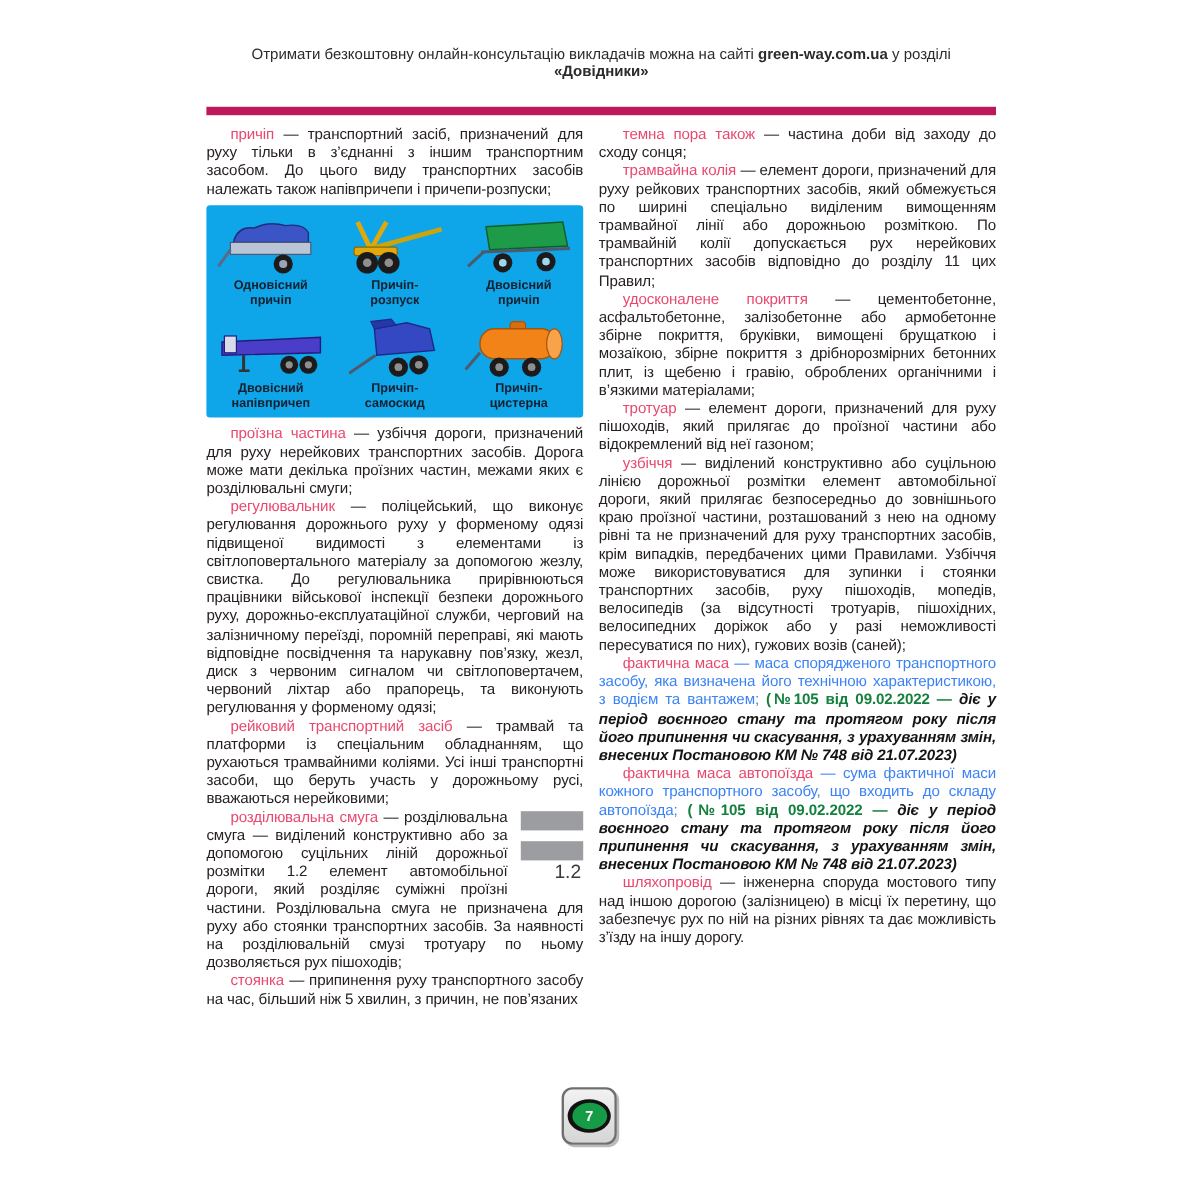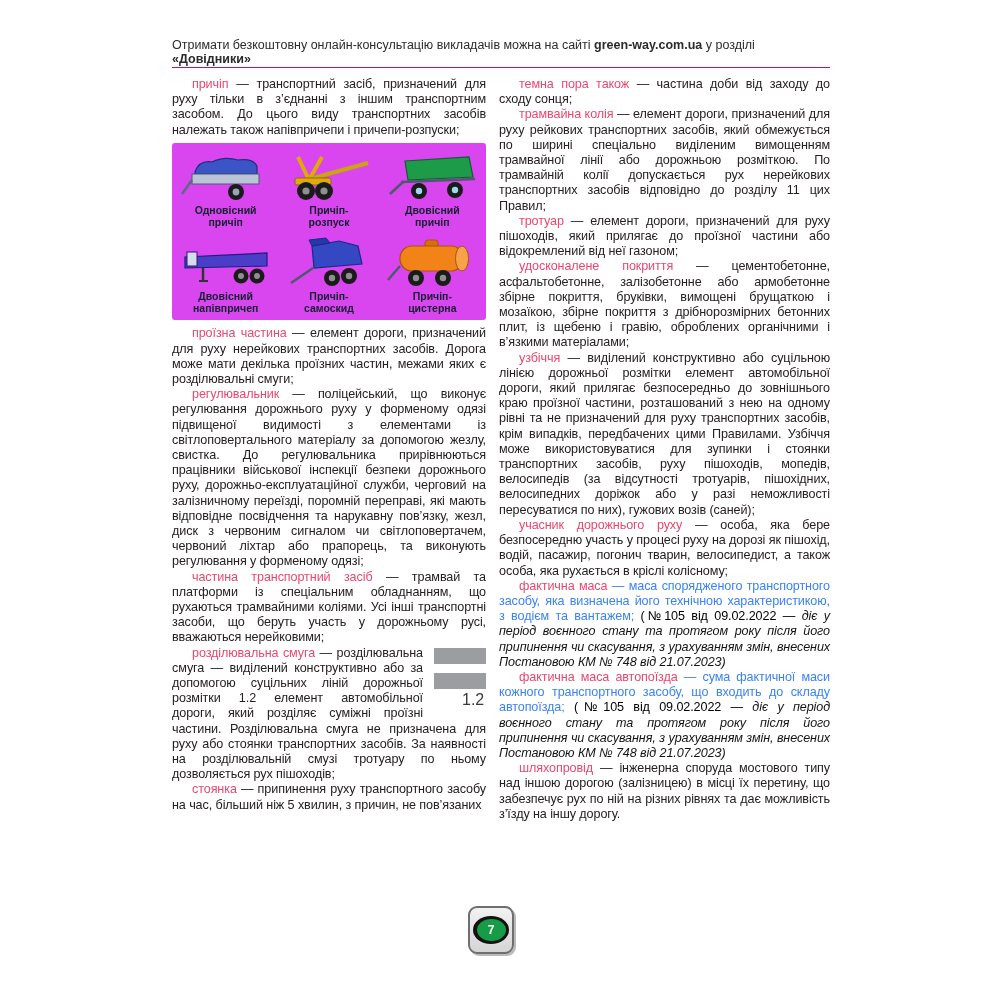--- a/index.html
+++ b/index.html
@@ -2,37 +2,37 @@
 <html><head>
 <meta charset="utf-8">
 <style>
   html,body{margin:0;padding:0;}
   body{
     width:1000px;height:1000px;background:#ffffff;position:relative;overflow:hidden;
     font-family:"Liberation Sans","DejaVu Sans",sans-serif;color:#262022;
   }
   .page{position:absolute;left:172px;top:38px;width:658px;}
   .header{
-    font-size:12.5px;color:#2b2b2b;
-    padding-bottom:1px;border-bottom:1px solid #be185d;letter-spacing:0;
+    font-size:12.5px;color:#2b2b2b;text-align:center;
+    padding-bottom:23px;border-bottom:7px solid #be185d;letter-spacing:0;
   }
   .header b{font-weight:700;}
   .columns{display:flex;gap:13px;margin-top:9px;}
   .col-left{width:314px;}
   .col-right{width:331px;}
   p{margin:0;text-align:justify;font-size:12.6px;line-height:15.2px;letter-spacing:-0.1px;}
   .def{text-indent:20px;}
   .cont{text-indent:0;}
   .term{color:#e9486e;}
   .blue{color:#3b82f6;}
-  .note{font-weight:400;color:#000000;}
-  .note-italic{font-weight:400;font-style:italic;color:#141414;}
+  .note{font-weight:700;color:#15803d;}
+  .note-italic{font-weight:700;font-style:italic;color:#141414;}
   
   .panel{
-    background:#d946ef;border-radius:3px;margin:5px 0 6px;padding:8px 2px 6px;
+    background:#0ea5e9;border-radius:3px;margin:5px 0 6px;padding:8px 2px 6px;
     display:grid;grid-template-columns:repeat(3,1fr);row-gap:8px;
   }
   .panel figure{margin:0;text-align:center;}
   .panel svg{display:block;margin:0 auto;}
   .panel figcaption{
     font-weight:700;font-size:10.5px;line-height:1.18;color:#13202f;
     white-space:pre-line;margin-top:1px;
   }
   
   .marking{float:right;width:54px;margin:2px 0 2px 9px;display:block;}
@@ -148,25 +148,25 @@
             <circle cx="31" cy="41" r="8" fill="#1b1b1b"></circle>
               <circle cx="31" cy="41" r="3.2" fill="#8f8f8f"></circle>
             <circle cx="58" cy="41" r="8" fill="#1b1b1b"></circle>
               <circle cx="58" cy="41" r="3.2" fill="#8f8f8f"></circle>
           </svg>
           <figcaption>Причіп-
 цистерна</figcaption>
         </figure>
       </div>
 
-      <p class="def"><span class="term">проїзна частина</span> <span>— елемент дороги, призначений для руху нерейкових транспортних засобів. Дорога може мати декілька проїзних частин, межами яких є розділювальні смуги;</span></p>
+      <p class="def"><span class="term">проїзна частина</span> <span>— узбіччя дороги, призначений для руху нерейкових транспортних засобів. Дорога може мати декілька проїзних частин, межами яких є розділювальні смуги;</span></p>
 
       <p class="def"><span class="term">регулювальник</span> <span>— поліцейський, що виконує регулювання дорожнього руху у форменому одязі підвищеної видимості з елементами із світлоповертального матеріалу за допомогою жезлу, свистка. До регулювальника прирівнюються працівники військової інспекції безпеки дорожнього руху, дорожньо-експлуатаційної служби, черговий на залізничному переїзді, поромній переправі, які мають відповідне посвідчення та нарукавну пов’язку, жезл, диск з червоним сигналом чи світлоповертачем, червоний ліхтар або прапорець, та виконують регулювання у форменому одязі;</span></p>
 
-      <p class="def"><span class="term">частина транспортний засіб</span> <span>— трамвай та платформи із спеціальним обладнанням, що рухаються трамвайними коліями. Усі інші транспортні засоби, що беруть участь у дорожньому русі, вважаються нерейковими;</span></p>
+      <p class="def"><span class="term">рейковий транспортний засіб</span> <span>— трамвай та платформи із спеціальним обладнанням, що рухаються трамвайними коліями. Усі інші транспортні засоби, що беруть участь у дорожньому русі, вважаються нерейковими;</span></p>
 
       <p class="def"><span class="marking">
             <span class="bar"></span>
             <span class="bar"></span>
             <span class="marking-label">1.2</span>
           </span><span class="term">розділювальна смуга</span> <span>— розділювальна смуга — виділений конструктивно або за допомогою суцільних ліній дорожньої розмітки 1.2 елемент автомобільної дороги, який розділяє суміжні проїзні частини. Розділювальна смуга не призначена для руху або стоянки транспортних засобів. За наявності на розділювальній смузі тротуару по ньому дозволяється рух пішоходів;</span></p>
 
 
 
       <p class="def"><span class="term">стоянка</span> <span>— припинення руху транспортного засобу на час, більший ніж 5 хвилин, з причин, не пов’язаних</span></p>
@@ -174,27 +174,26 @@
     </div>
 
     <div class="col col-right">
 
 
       <p class="def"><span class="term">темна пора також</span> <span>— частина доби від заходу до сходу сонця;</span></p>
 
 
       <p class="def"><span class="term">трамвайна колія</span> <span>— елемент дороги, призначений для руху рейкових транспортних засобів, який обмежується по ширині спеціально виділеним вимощенням трамвайної лінії або дорожньою розміткою. По трамвайній колії допускається рух нерейкових транспортних засобів відповідно до розділу 11 цих Правил;</span></p>
 
+      <p class="def"><span class="term">удосконалене покриття</span> <span>— цементобетонне, асфальтобетонне, залізобетонне або армобетонне збірне покриття, бруківки, вимощені брущаткою і мозаїкою, збірне покриття з дрібнорозмірних бетонних плит, із щебеню і гравію, оброблених органічними і в’язкими матеріалами;</span></p>
+
       <p class="def"><span class="term">тротуар</span> <span>— елемент дороги, призначений для руху пішоходів, який прилягає до проїзної частини або відокремлений від неї газоном;</span></p>
 
-      <p class="def"><span class="term">удосконалене покриття</span> <span>— цементобетонне, асфальтобетонне, залізобетонне або армобетонне збірне покриття, бруківки, вимощені брущаткою і мозаїкою, збірне покриття з дрібнорозмірних бетонних плит, із щебеню і гравію, оброблених органічними і в’язкими матеріалами;</span></p>
-
       <p class="def"><span class="term">узбіччя</span> <span>— виділений конструктивно або суцільною лінією дорожньої розмітки елемент автомобільної дороги, який прилягає безпосередньо до зовнішнього краю проїзної частини, розташований з нею на одному рівні та не призначений для руху транспортних засобів, крім випадків, передбачених цими Правилами. Узбіччя може використовуватися для зупинки і стоянки транспортних засобів, руху пішоходів, мопедів, велосипедів (за відсутності тротуарів, пішохідних, велосипедних доріжок або у разі неможливості пересуватися по них), гужових возів (саней);</span></p>
 
-      <p class="def"><span class="term">учасник дорожнього руху</span> <span>— особа, яка бере безпосередню участь у процесі руху на дорозі як пішохід, водій, пасажир, погонич тварин, велосипедист, а також особа, яка рухається в кріслі колісному;</span></p>
 
       <p class="def"><span class="term">фактична маса</span> <span class="blue">— маса спорядженого транспортного засобу, яка визначена його технічною характеристикою, з водієм та вантажем;</span> <span class="note">(№105 від 09.02.2022 —</span> <span class="note-italic">діє у період воєнного стану та протягом року після його припинення чи скасування, з урахуванням змін, внесених Постановою КМ № 748 від 21.07.2023)</span></p>
 
       <p class="def"><span class="term">фактична маса автопоїзда</span> <span class="blue">— сума фактичної маси кожного транспортного засобу, що входить до складу автопоїзда;</span> <span class="note">(№105 від 09.02.2022 —</span> <span class="note-italic">діє у період воєнного стану та протягом року після його припинення чи скасування, з урахуванням змін, внесених Постановою КМ № 748 від 21.07.2023)</span></p>
 
       <p class="def"><span class="term">шляхопровід</span> <span>— інженерна споруда мостового типу над іншою дорогою (залізницею) в місці їх перетину, що забезпечує рух по ній на різних рівнях та дає можливість з’їзду на іншу дорогу.</span></p>
 
     </div>
   </div>
 </div>

